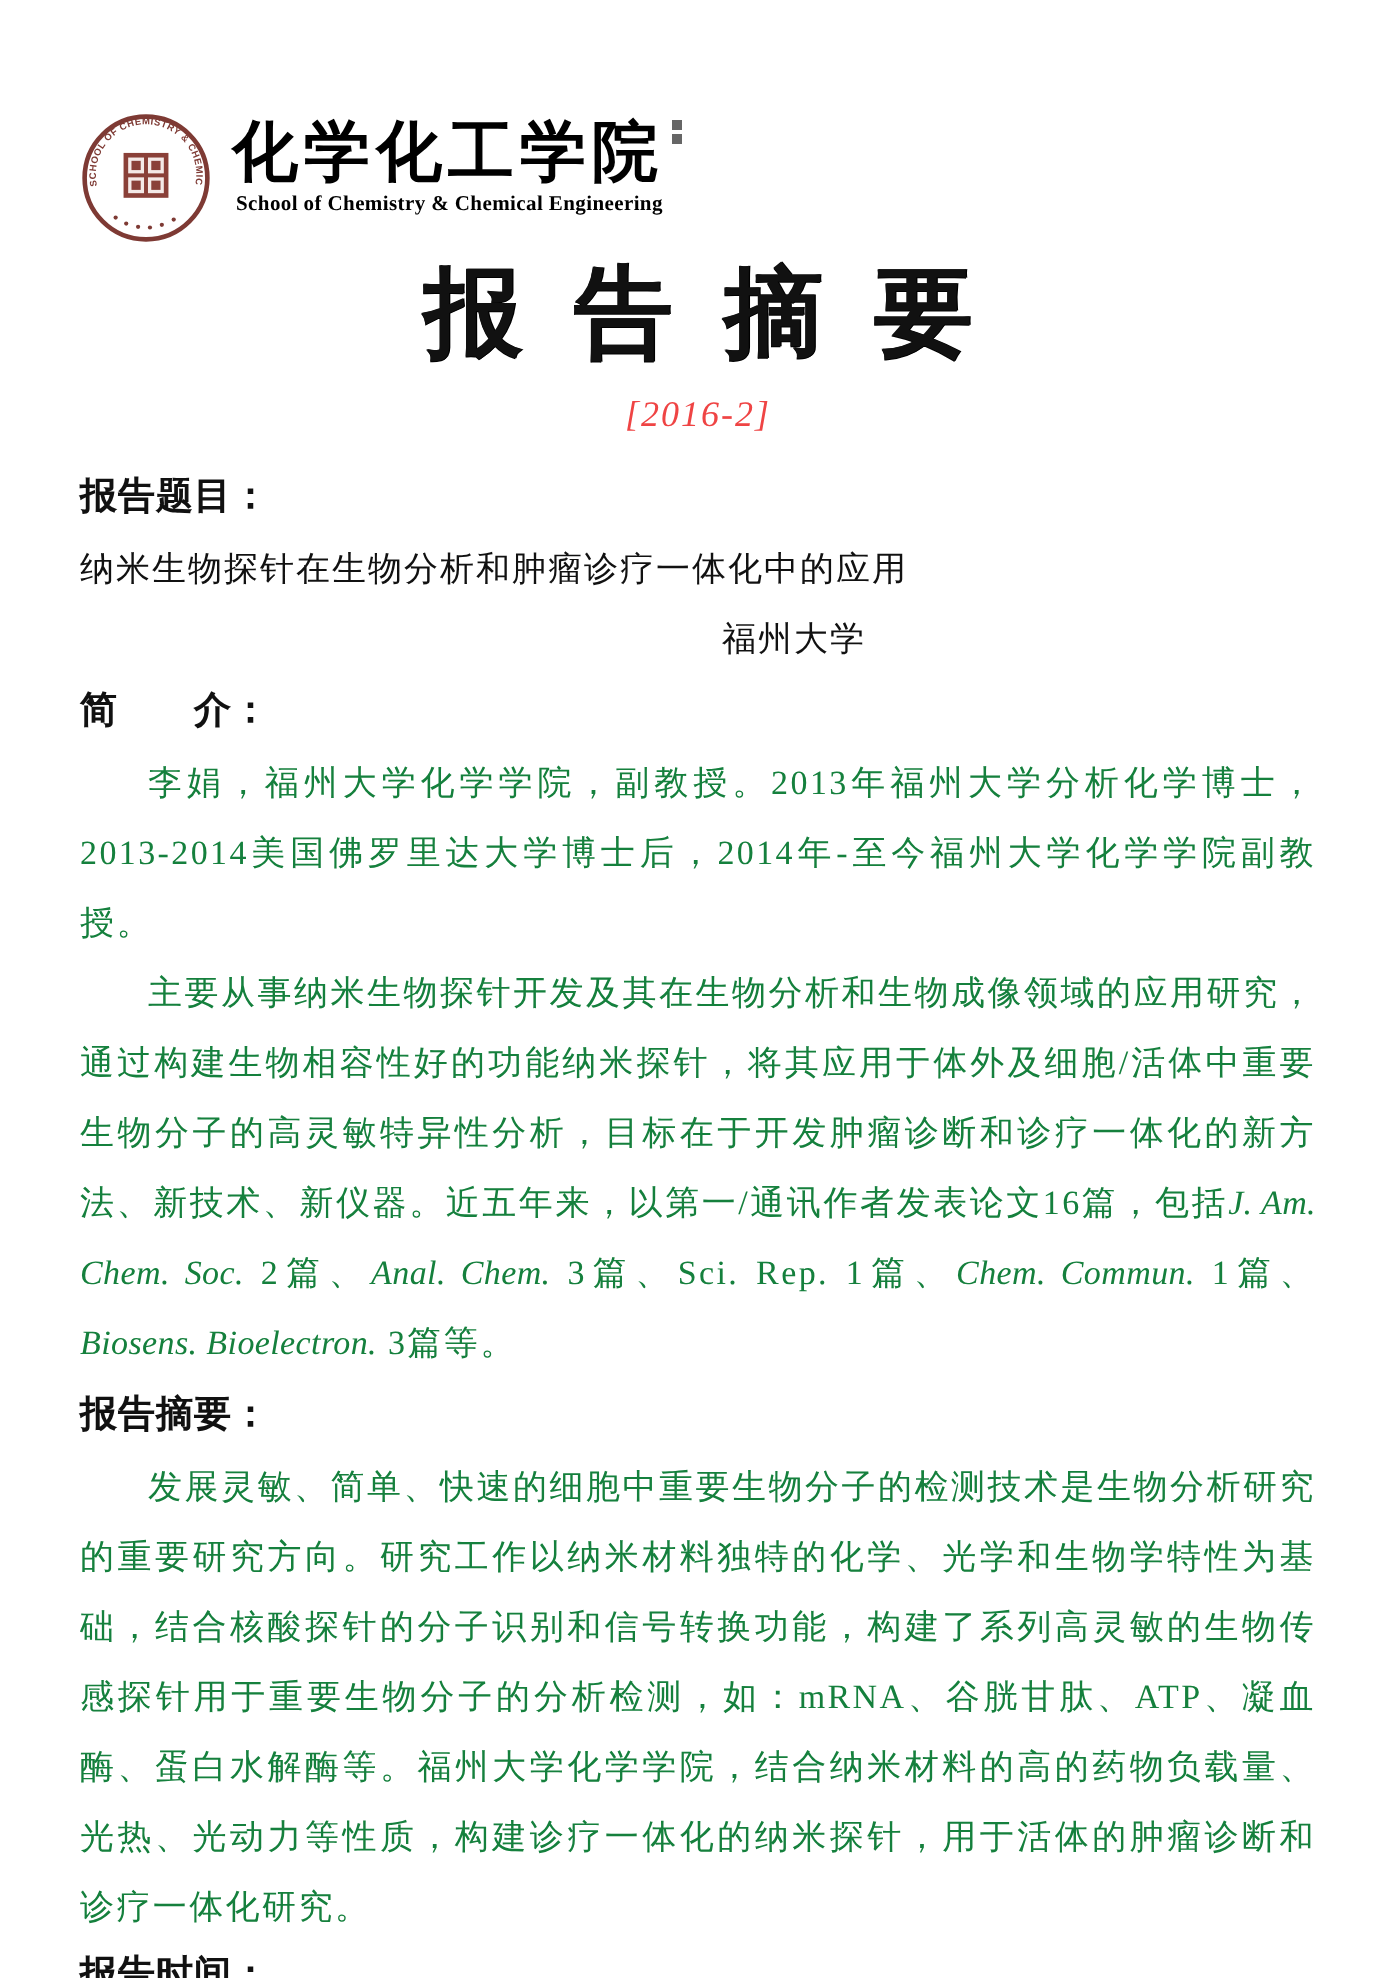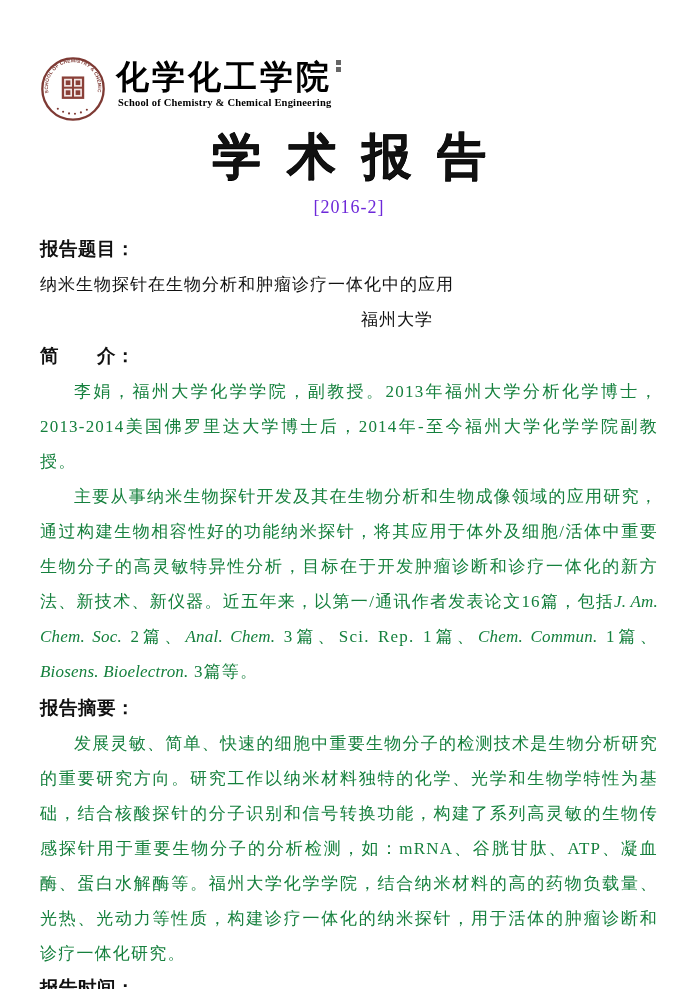--- a/index.html
+++ b/index.html
@@ -38,21 +38,21 @@
   .title {
     text-align: center;
     font-size: 49px; font-weight: 900;
     letter-spacing: 26px; text-indent: 26px;
     margin-top: 6px; line-height: 54px;
     font-family: "Liberation Serif", "DejaVu Serif", serif;
     text-shadow: 0.6px 0 0 #000, 0 0.6px 0 #000;
   }
   .issue {
     text-align: center; font-size: 18px; letter-spacing: 1px;
-    margin-top: 12px; line-height: 22px; color: #6d28d9;
+    margin-top: 12px; line-height: 22px; color: #ef4444; font-style: italic;
   }
 
   
   .fields { margin-top: 14px; }
   .frow { display: flex; line-height: 35px; font-size: 17px; flex-direction: column; }
   .frow .lbl { font-weight: bold; font-size: 18.5px; flex: none; width: 96px; letter-spacing: 0.5px; }
   .frow .val { letter-spacing: 1px; }
   .affil { padding-left: 96px; line-height: 35px; font-size: 17px; letter-spacing: 1px; text-align: center; }
 
   .sec-head {
@@ -102,21 +102,21 @@
       </g>
     </svg>
     <div class="logo-text">
       <div>
         <span class="logo-cn">化学化工学院</span><span class="logo-mark"><i></i><i></i></span>
       </div>
       <div class="logo-en">School of Chemistry &amp; Chemical Engineering</div>
     </div>
   </div>
 
-  <div class="title">学术报告</div>
+  <div class="title">报告摘要</div>
   <div class="issue">[2016-2]</div>
 
   <div class="fields">
 
     <div class="frow">
       <span class="lbl">报告题目：</span>
       <span class="val">纳米生物探针在生物分析和肿瘤诊疗一体化中的应用</span>
     </div>
 
     <div class="affil">福州大学</div>

